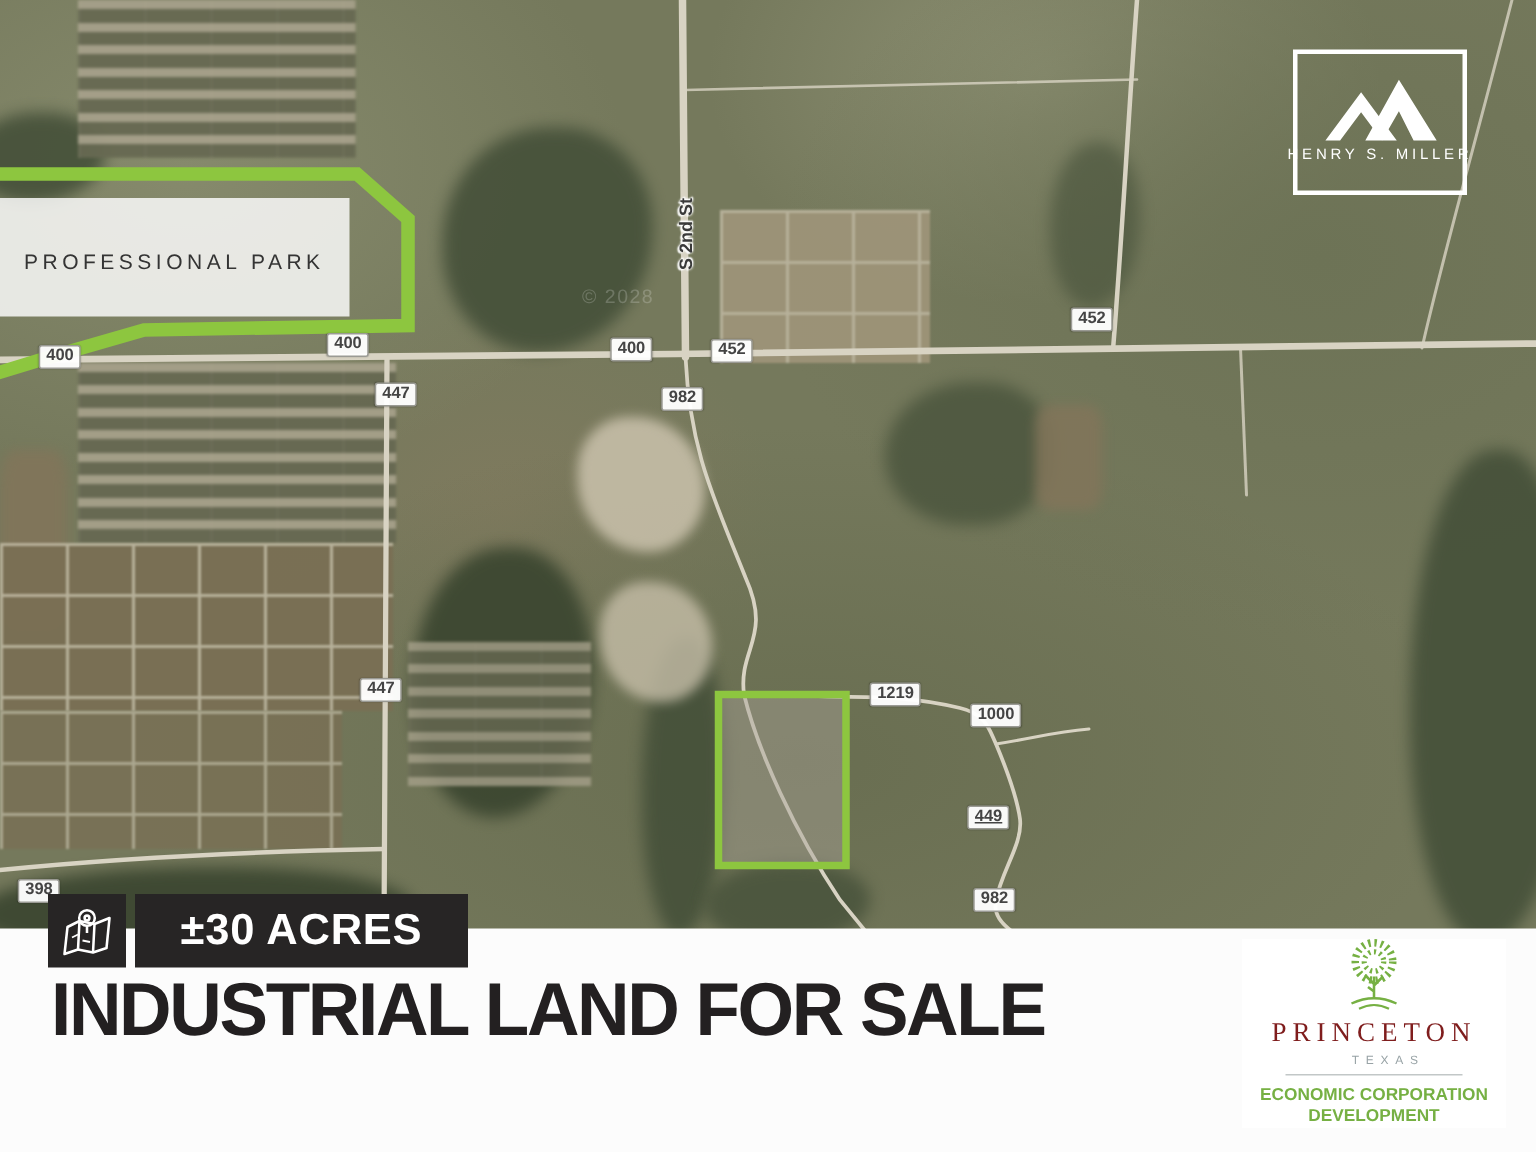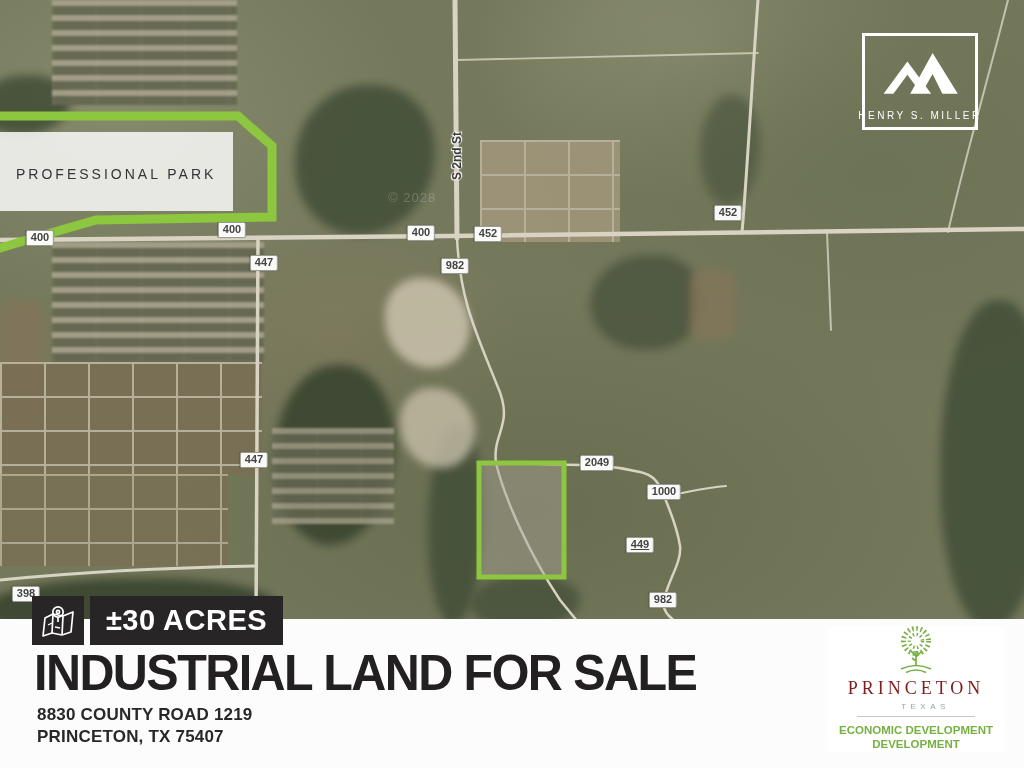--- a/index.html
+++ b/index.html
@@ -66,34 +66,34 @@
     position:absolute;left:0;top:132px;width:233px;height:79px;z-index:6;
     background:rgba(252,252,252,.84);display:flex;flex-direction:column;
     justify-content:center;padding-left:16px;box-sizing:border-box;
   }
   .bois-line1{font-size:27px;letter-spacing:3px;font-weight:500;color:#2d2d2d;}
   .bois-line2{font-size:14px;letter-spacing:3px;font-weight:400;color:#343434;margin-top:4px;}
   
   .hsm{
     position:absolute;left:862px;top:33px;width:116px;height:97px;z-index:7;
     border:3px solid #fff;box-sizing:border-box;display:flex;flex-direction:column;
-    align-items:center;justify-content:flex-end;padding-bottom:6px;
+    align-items:center;justify-content:flex-end;padding-bottom:18px;
   }
   .hsm-m{position:absolute;left:50%;top:7px;transform:translateX(-50%);}
   .hsm-label{font-size:10px;letter-spacing:2.5px;color:#fff;white-space:nowrap;}
   
   .band{
     position:absolute;left:0;top:619px;width:1024px;height:149px;background:#fcfcfc;z-index:10;
   }
   .badge-icon-box{
     position:absolute;left:32px;top:596px;width:52px;height:49px;z-index:30;
     display:flex;align-items:center;justify-content:center;
   }
   .badge-text-box{
-    position:absolute;left:90px;top:596px;width:193px;height:49px;z-index:30;
+    position:absolute;left:90px;top:596px;width:222px;height:49px;z-index:30;
     display:flex;align-items:center;justify-content:center;
   }
   .badge-text{
     color:#fff;font-size:29px;font-weight:800;letter-spacing:.5px;white-space:nowrap;
   }
   .title{
     position:absolute;left:34px;top:648px;z-index:20;
     font-size:50px;line-height:1;font-weight:800;letter-spacing:-1.6px;color:#232021;
     transform:scaleX(.97);transform-origin:left center;white-space:nowrap;
   }
@@ -164,23 +164,23 @@
     </svg>
 
     <div class="chips">
         <div class="road-chip" style="left: 232px; top: 230px;">400</div>
         <div class="road-chip" style="left: 264px; top: 263px;">447</div>
         <div class="road-chip" style="left: 421px; top: 233px;">400</div>
         <div class="road-chip" style="left: 488px; top: 234px;">452</div>
         <div class="road-chip" style="left: 455px; top: 266px;">982</div>
         <div class="road-chip" style="left: 728px; top: 213px;">452</div>
         <div class="road-chip" style="left: 254px; top: 460px;">447</div>
-        <div class="road-chip" style="left: 597px; top: 463px;">2049</div>
-        <div class="road-chip" style="left: 664px; top: 492px;">1000</div>
-        <div class="road-chip" style="left: 640px; top: 545px; text-decoration: underline;">449</div>
+        <div class="road-chip" style="left: 597px; top: 463px;">1219</div>
+        <div class="road-chip" style="left: 664px; top: 477px;">1000</div>
+        <div class="road-chip" style="left: 659px; top: 545px; text-decoration: underline;">449</div>
         <div class="road-chip" style="left: 663px; top: 600px;">982</div>
         <div class="road-chip" style="left: 26px; top: 594px;">398</div>
         <div class="road-chip under" style="left: 40px; top: 238px;">400</div>
       </div>
 
     <div class="street-label">S 2nd St</div>
 
     <div class="bois-box">
       <div class="bois-line2">PROFESSIONAL PARK</div>
     </div>
@@ -207,37 +207,33 @@
         <path d="M8,22 L12,20 M15,24 L20,25" stroke-width="1.3"></path>
       </g>
     </svg>
   </div>
   <div class="badge-text-box" style="background:#272525;">
     <span class="badge-text">±30 ACRES</span>
   </div>
 
   <div class="title">INDUSTRIAL LAND FOR SALE</div>
 
-  <div class="address">
-    <div>8830 COUNTY ROAD 1219</div>
-    <div>PRINCETON, TX 75407</div>
-  </div>
 
   <div class="pedc">
     <svg width="48" height="50" viewBox="0 0 48 50">
       <g stroke="#76b043" fill="none">
         <circle cx="24" cy="15" r="12.5" stroke-width="5" stroke-dasharray="1.6 2.6"></circle>
         <circle cx="24" cy="15" r="6.5" stroke-width="3.5" stroke-dasharray="1.4 2.4"></circle>
         <path d="M24,25 L24,39 M24,30 L18,24 M24,31 L30,25 M24,35 L20,32" stroke-width="1.7"></path>
         <path d="M9,43 Q24,36 39,43" stroke-width="1.6"></path>
         <path d="M14,46.5 Q24,41.5 34,46.5" stroke-width="1.4"></path>
       </g>
     </svg>
     <div class="pedc-city">PRINCETON</div>
     <div class="pedc-state">TEXAS</div>
     <div class="pedc-rule"></div>
     <div class="pedc-org">
-      <div>ECONOMIC DEVELOPMENT</div>
+      <div>ECONOMIC CORPORATION</div>
       <div>DEVELOPMENT</div>
     </div>
   </div>
 
 </div>
 
 </body></html>

